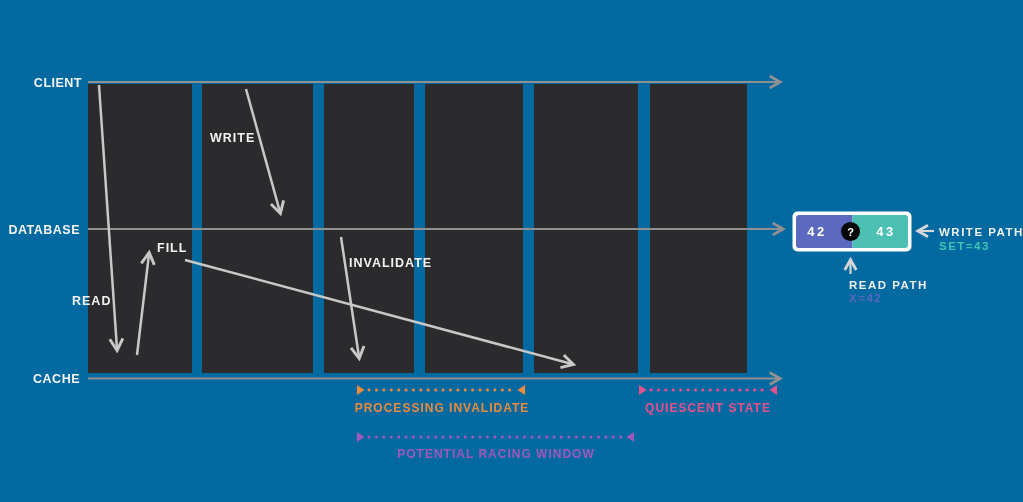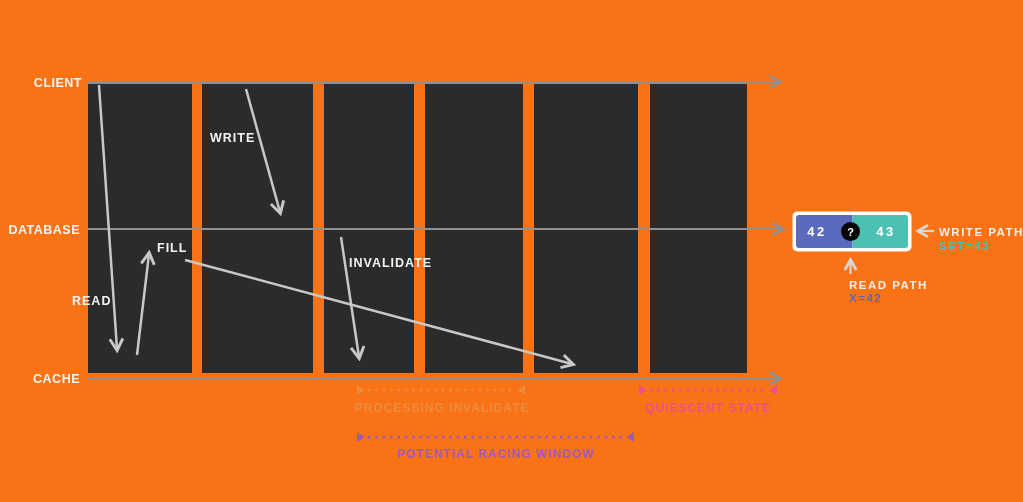--- a/index.html
+++ b/index.html
@@ -1,19 +1,19 @@
 <!DOCTYPE html>
 <html><head>
 <meta charset="utf-8">
 <style>
   html, body { margin: 0; padding: 0; background: #000; }
   .stage {
     position: relative;
     width: 1023px; height: 502px;
-    background: #f97316;
+    background: #0369a1;
     overflow: hidden;
     font-family: "Liberation Sans", "DejaVu Sans", sans-serif;
   }
   svg text {
     font-family: "Liberation Sans", "DejaVu Sans", sans-serif;
     font-weight: bold;
   }
   .lane-label   { font-size: 12.5px; fill: #f5f5f5; letter-spacing: 0.5px; }
   .msg-label    { font-size: 12.5px; fill: #f2f2f2; letter-spacing: 1px; }
   .span-label   { font-size: 12px;  letter-spacing: 1px; }

